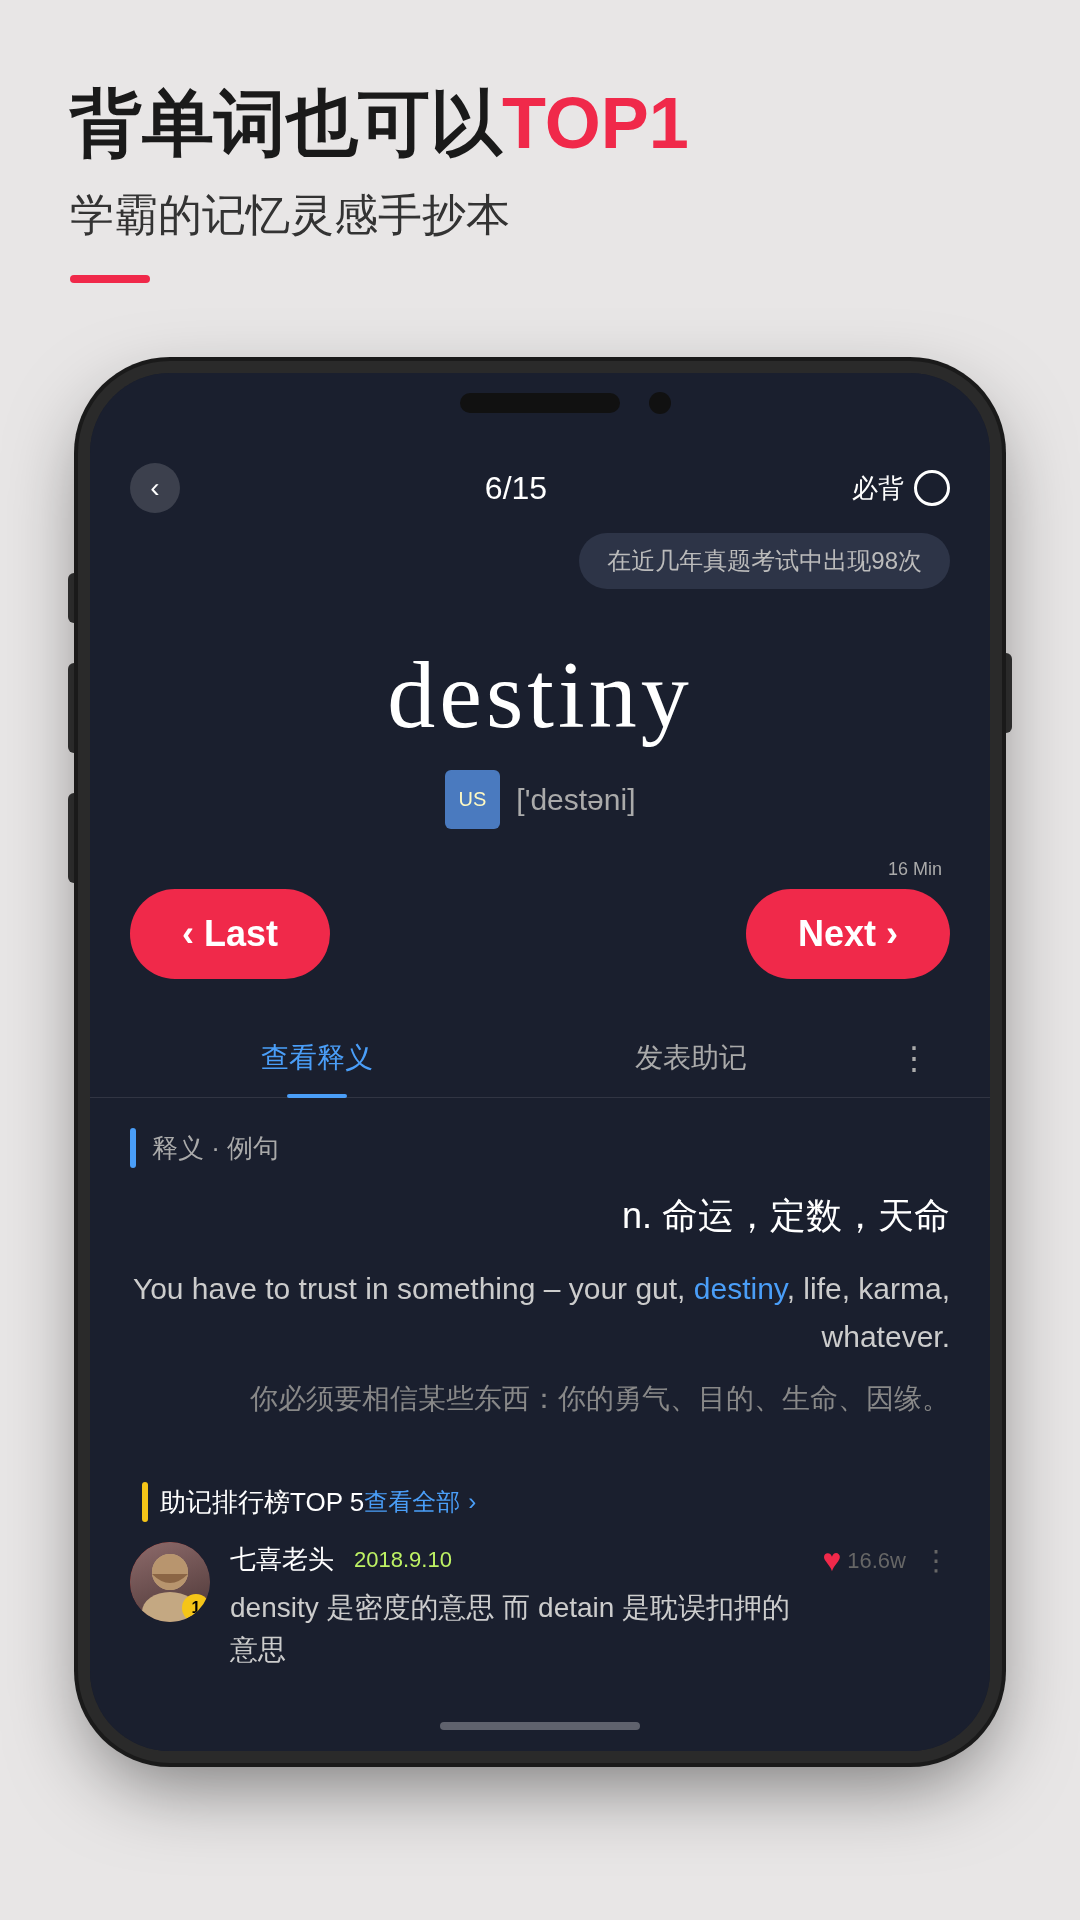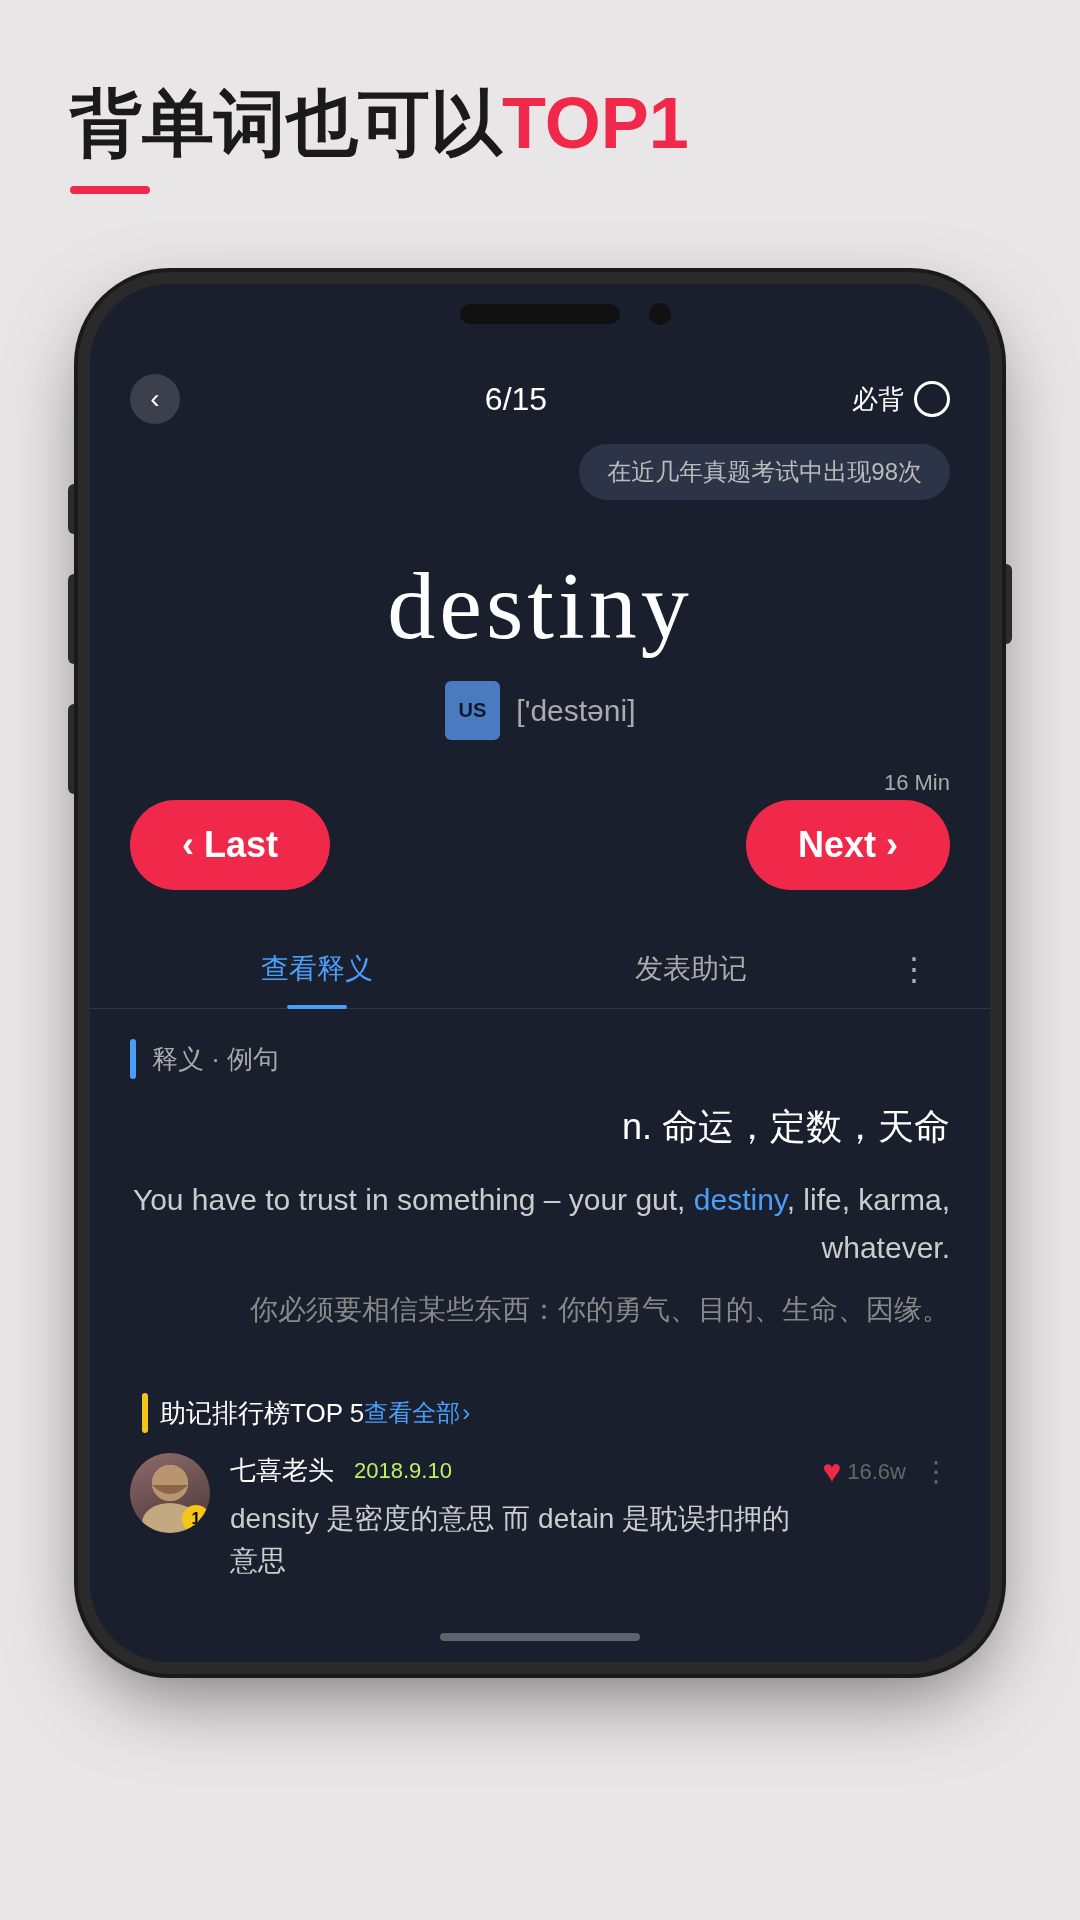--- a/index.html
+++ b/index.html
@@ -184,47 +184,47 @@
 
     .pronunciation-row {
       display: flex;
       align-items: center;
       justify-content: center;
       gap: 16px;
     }
 
     .lang-badge {
       background: #4a7abf;
-      color: #0f172a;
+      color: #fef9c3;
       font-size: 20px;
-      font-weight: 700;
+      font-weight: 400;
       padding: 18px 14px;
       border-radius: 6px;
     }
 
     .phonetic {
       color: #aaa;
       font-size: 30px;
     }
 
     
     .nav-buttons-row {
       display: flex;
       align-items: center;
       justify-content: space-between;
       padding: 40px 40px 20px;
       position: relative;
     }
 
     .timer-label {
       position: absolute;
-      right: 40px;
+      right: 48px;
       top: 10px;
       color: #aaa;
-      font-size: 22px;
+      font-size: 18px;
     }
 
     .nav-btn {
       padding: 24px 52px;
       border-radius: 50px;
       font-size: 36px;
       font-weight: 600;
       color: #fff;
       background: #f0294a;
       border: none;
@@ -363,21 +363,21 @@
       color: #fff;
       font-size: 26px;
       font-weight: 500;
     }
 
     .view-all-btn {
       display: flex;
       align-items: center;
       color: #4a9ef8;
       font-size: 24px;
-      gap: 2px;
+      gap: 8px;
     }
 
     
     .user-card {
       display: flex;
       align-items: flex-start;
       gap: 20px;
     }
 
     .user-avatar {
@@ -536,20 +536,21 @@
   </style>
 </head>
 <body>
 
 <div class="page-wrapper">
 
   <div class="top-banner">
     <div class="top-title">
       <span>背单词也可以</span><span class="highlight">TOP1</span>
     </div>
+    <div class="top-subtitle">学霸的记忆灵感手抄本</div>
     <div class="red-line"></div>
   </div>
 
   <div class="phone-container">
 
     <div class="phone-side-btn-right"></div>
     <div class="phone-side-btn-left-1"></div>
     <div class="phone-side-btn-left-2"></div>
     <div class="phone-side-btn-left-3"></div>
 

